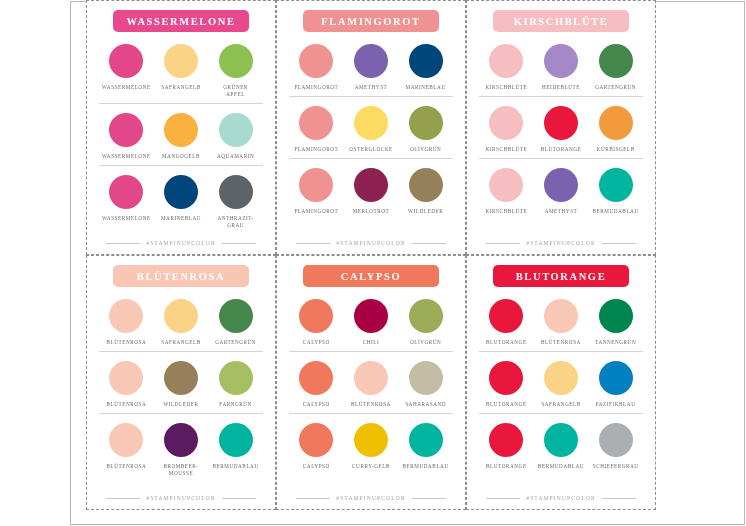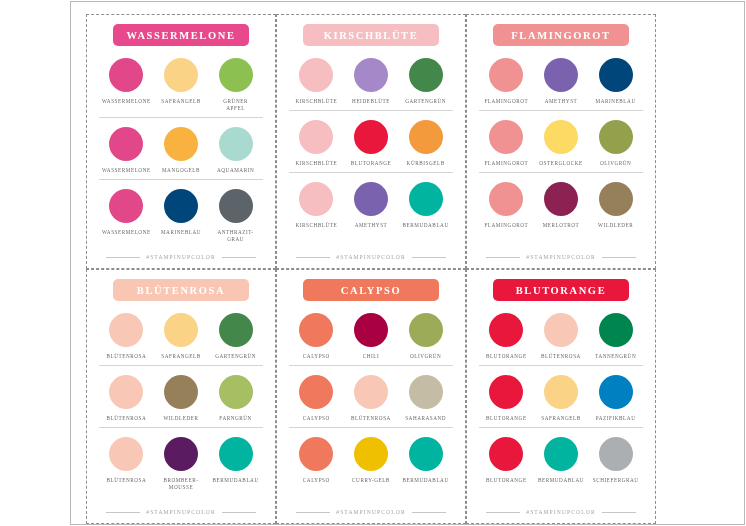--- a/index.html
+++ b/index.html
@@ -34,21 +34,21 @@
     position: absolute;
     left: 70px;
     top: 1px;
     width: 1px;
     height: 524px;
     background: #b9b9b9;
   }
   .grid {
     position: absolute;
     left: 86px;
-    top: 14px;
+    top: 0;
     width: 580px;
     height: 510px;
     display: grid;
     grid-template-columns: repeat(3, 190px);
     grid-template-rows: repeat(2, 255px);
   }
   .card {
     position: relative;
     box-sizing: border-box;
     border: 1px dashed #8d8d8d;
@@ -212,123 +212,123 @@
           <div class="footer">
             <div class="footer-rule"></div>
             <span class="footer-text">#STAMPINUPCOLOR</span>
             <div class="footer-rule"></div>
           </div>
         </div>
       </div>
       <div class="card">
         <div class="card-inner">
           <div class="banner-wrap">
-            <div class="banner" style="background: rgb(246, 190, 193);">
-              <span class="banner-title">KIRSCHBLÜTE</span>
+            <div class="banner" style="background: rgb(240, 146, 146);">
+              <span class="banner-title">FLAMINGOROT</span>
             </div>
           </div>
           <div class="rows">
             <div class="swatch-row">
               <div class="swatch">
-                <div class="dot" style="background: rgb(246, 190, 193);"></div>
-                <div class="dot-label">KIRSCHBLÜTE</div>
-              </div>
-              <div class="swatch">
-                <div class="dot" style="background: rgb(164, 136, 200);"></div>
-                <div class="dot-label">HEIDEBLÜTE</div>
-              </div>
-              <div class="swatch">
-                <div class="dot" style="background: rgb(68, 135, 75);"></div>
-                <div class="dot-label">GARTENGRÜN</div>
-              </div>
-            </div>
-            <div class="swatch-row divided">
-              <div class="swatch">
-                <div class="dot" style="background: rgb(246, 190, 193);"></div>
-                <div class="dot-label">KIRSCHBLÜTE</div>
-              </div>
-              <div class="swatch">
-                <div class="dot" style="background: rgb(232, 23, 59);"></div>
-                <div class="dot-label">BLUTORANGE</div>
-              </div>
-              <div class="swatch">
-                <div class="dot" style="background: rgb(242, 154, 60);"></div>
-                <div class="dot-label">KÜRBISGELB</div>
-              </div>
-            </div>
-            <div class="swatch-row divided">
-              <div class="swatch">
-                <div class="dot" style="background: rgb(246, 190, 193);"></div>
-                <div class="dot-label">KIRSCHBLÜTE</div>
+                <div class="dot" style="background: rgb(240, 146, 146);"></div>
+                <div class="dot-label">FLAMINGOROT</div>
               </div>
               <div class="swatch">
                 <div class="dot" style="background: rgb(123, 98, 174);"></div>
                 <div class="dot-label">AMETHYST</div>
               </div>
               <div class="swatch">
-                <div class="dot" style="background: rgb(0, 180, 160);"></div>
-                <div class="dot-label">BERMUDABLAU</div>
+                <div class="dot" style="background: rgb(0, 70, 122);"></div>
+                <div class="dot-label">MARINEBLAU</div>
+              </div>
+            </div>
+            <div class="swatch-row divided">
+              <div class="swatch">
+                <div class="dot" style="background: rgb(240, 146, 146);"></div>
+                <div class="dot-label">FLAMINGOROT</div>
+              </div>
+              <div class="swatch">
+                <div class="dot" style="background: rgb(252, 218, 99);"></div>
+                <div class="dot-label">OSTERGLOCKE</div>
+              </div>
+              <div class="swatch">
+                <div class="dot" style="background: rgb(148, 160, 75);"></div>
+                <div class="dot-label">OLIVGRÜN</div>
+              </div>
+            </div>
+            <div class="swatch-row divided">
+              <div class="swatch">
+                <div class="dot" style="background: rgb(240, 146, 146);"></div>
+                <div class="dot-label">FLAMINGOROT</div>
+              </div>
+              <div class="swatch">
+                <div class="dot" style="background: rgb(140, 34, 82);"></div>
+                <div class="dot-label">MERLOTROT</div>
+              </div>
+              <div class="swatch">
+                <div class="dot" style="background: rgb(150, 128, 90);"></div>
+                <div class="dot-label">WILDLEDER</div>
               </div>
             </div>
           </div>
           <div class="footer">
             <div class="footer-rule"></div>
             <span class="footer-text">#STAMPINUPCOLOR</span>
             <div class="footer-rule"></div>
           </div>
         </div>
       </div>
       <div class="card">
         <div class="card-inner">
           <div class="banner-wrap">
-            <div class="banner" style="background: rgb(240, 146, 146);">
-              <span class="banner-title">FLAMINGOROT</span>
+            <div class="banner" style="background: rgb(246, 190, 193);">
+              <span class="banner-title">KIRSCHBLÜTE</span>
             </div>
           </div>
           <div class="rows">
             <div class="swatch-row">
               <div class="swatch">
-                <div class="dot" style="background: rgb(240, 146, 146);"></div>
-                <div class="dot-label">FLAMINGOROT</div>
+                <div class="dot" style="background: rgb(246, 190, 193);"></div>
+                <div class="dot-label">KIRSCHBLÜTE</div>
+              </div>
+              <div class="swatch">
+                <div class="dot" style="background: rgb(164, 136, 200);"></div>
+                <div class="dot-label">HEIDEBLÜTE</div>
+              </div>
+              <div class="swatch">
+                <div class="dot" style="background: rgb(68, 135, 75);"></div>
+                <div class="dot-label">GARTENGRÜN</div>
+              </div>
+            </div>
+            <div class="swatch-row divided">
+              <div class="swatch">
+                <div class="dot" style="background: rgb(246, 190, 193);"></div>
+                <div class="dot-label">KIRSCHBLÜTE</div>
+              </div>
+              <div class="swatch">
+                <div class="dot" style="background: rgb(232, 23, 59);"></div>
+                <div class="dot-label">BLUTORANGE</div>
+              </div>
+              <div class="swatch">
+                <div class="dot" style="background: rgb(242, 154, 60);"></div>
+                <div class="dot-label">KÜRBISGELB</div>
+              </div>
+            </div>
+            <div class="swatch-row divided">
+              <div class="swatch">
+                <div class="dot" style="background: rgb(246, 190, 193);"></div>
+                <div class="dot-label">KIRSCHBLÜTE</div>
               </div>
               <div class="swatch">
                 <div class="dot" style="background: rgb(123, 98, 174);"></div>
                 <div class="dot-label">AMETHYST</div>
               </div>
               <div class="swatch">
-                <div class="dot" style="background: rgb(0, 70, 122);"></div>
-                <div class="dot-label">MARINEBLAU</div>
-              </div>
-            </div>
-            <div class="swatch-row divided">
-              <div class="swatch">
-                <div class="dot" style="background: rgb(240, 146, 146);"></div>
-                <div class="dot-label">FLAMINGOROT</div>
-              </div>
-              <div class="swatch">
-                <div class="dot" style="background: rgb(252, 218, 99);"></div>
-                <div class="dot-label">OSTERGLOCKE</div>
-              </div>
-              <div class="swatch">
-                <div class="dot" style="background: rgb(148, 160, 75);"></div>
-                <div class="dot-label">OLIVGRÜN</div>
-              </div>
-            </div>
-            <div class="swatch-row divided">
-              <div class="swatch">
-                <div class="dot" style="background: rgb(240, 146, 146);"></div>
-                <div class="dot-label">FLAMINGOROT</div>
-              </div>
-              <div class="swatch">
-                <div class="dot" style="background: rgb(140, 34, 82);"></div>
-                <div class="dot-label">MERLOTROT</div>
-              </div>
-              <div class="swatch">
-                <div class="dot" style="background: rgb(150, 128, 90);"></div>
-                <div class="dot-label">WILDLEDER</div>
+                <div class="dot" style="background: rgb(0, 180, 160);"></div>
+                <div class="dot-label">BERMUDABLAU</div>
               </div>
             </div>
           </div>
           <div class="footer">
             <div class="footer-rule"></div>
             <span class="footer-text">#STAMPINUPCOLOR</span>
             <div class="footer-rule"></div>
           </div>
         </div>
       </div>

